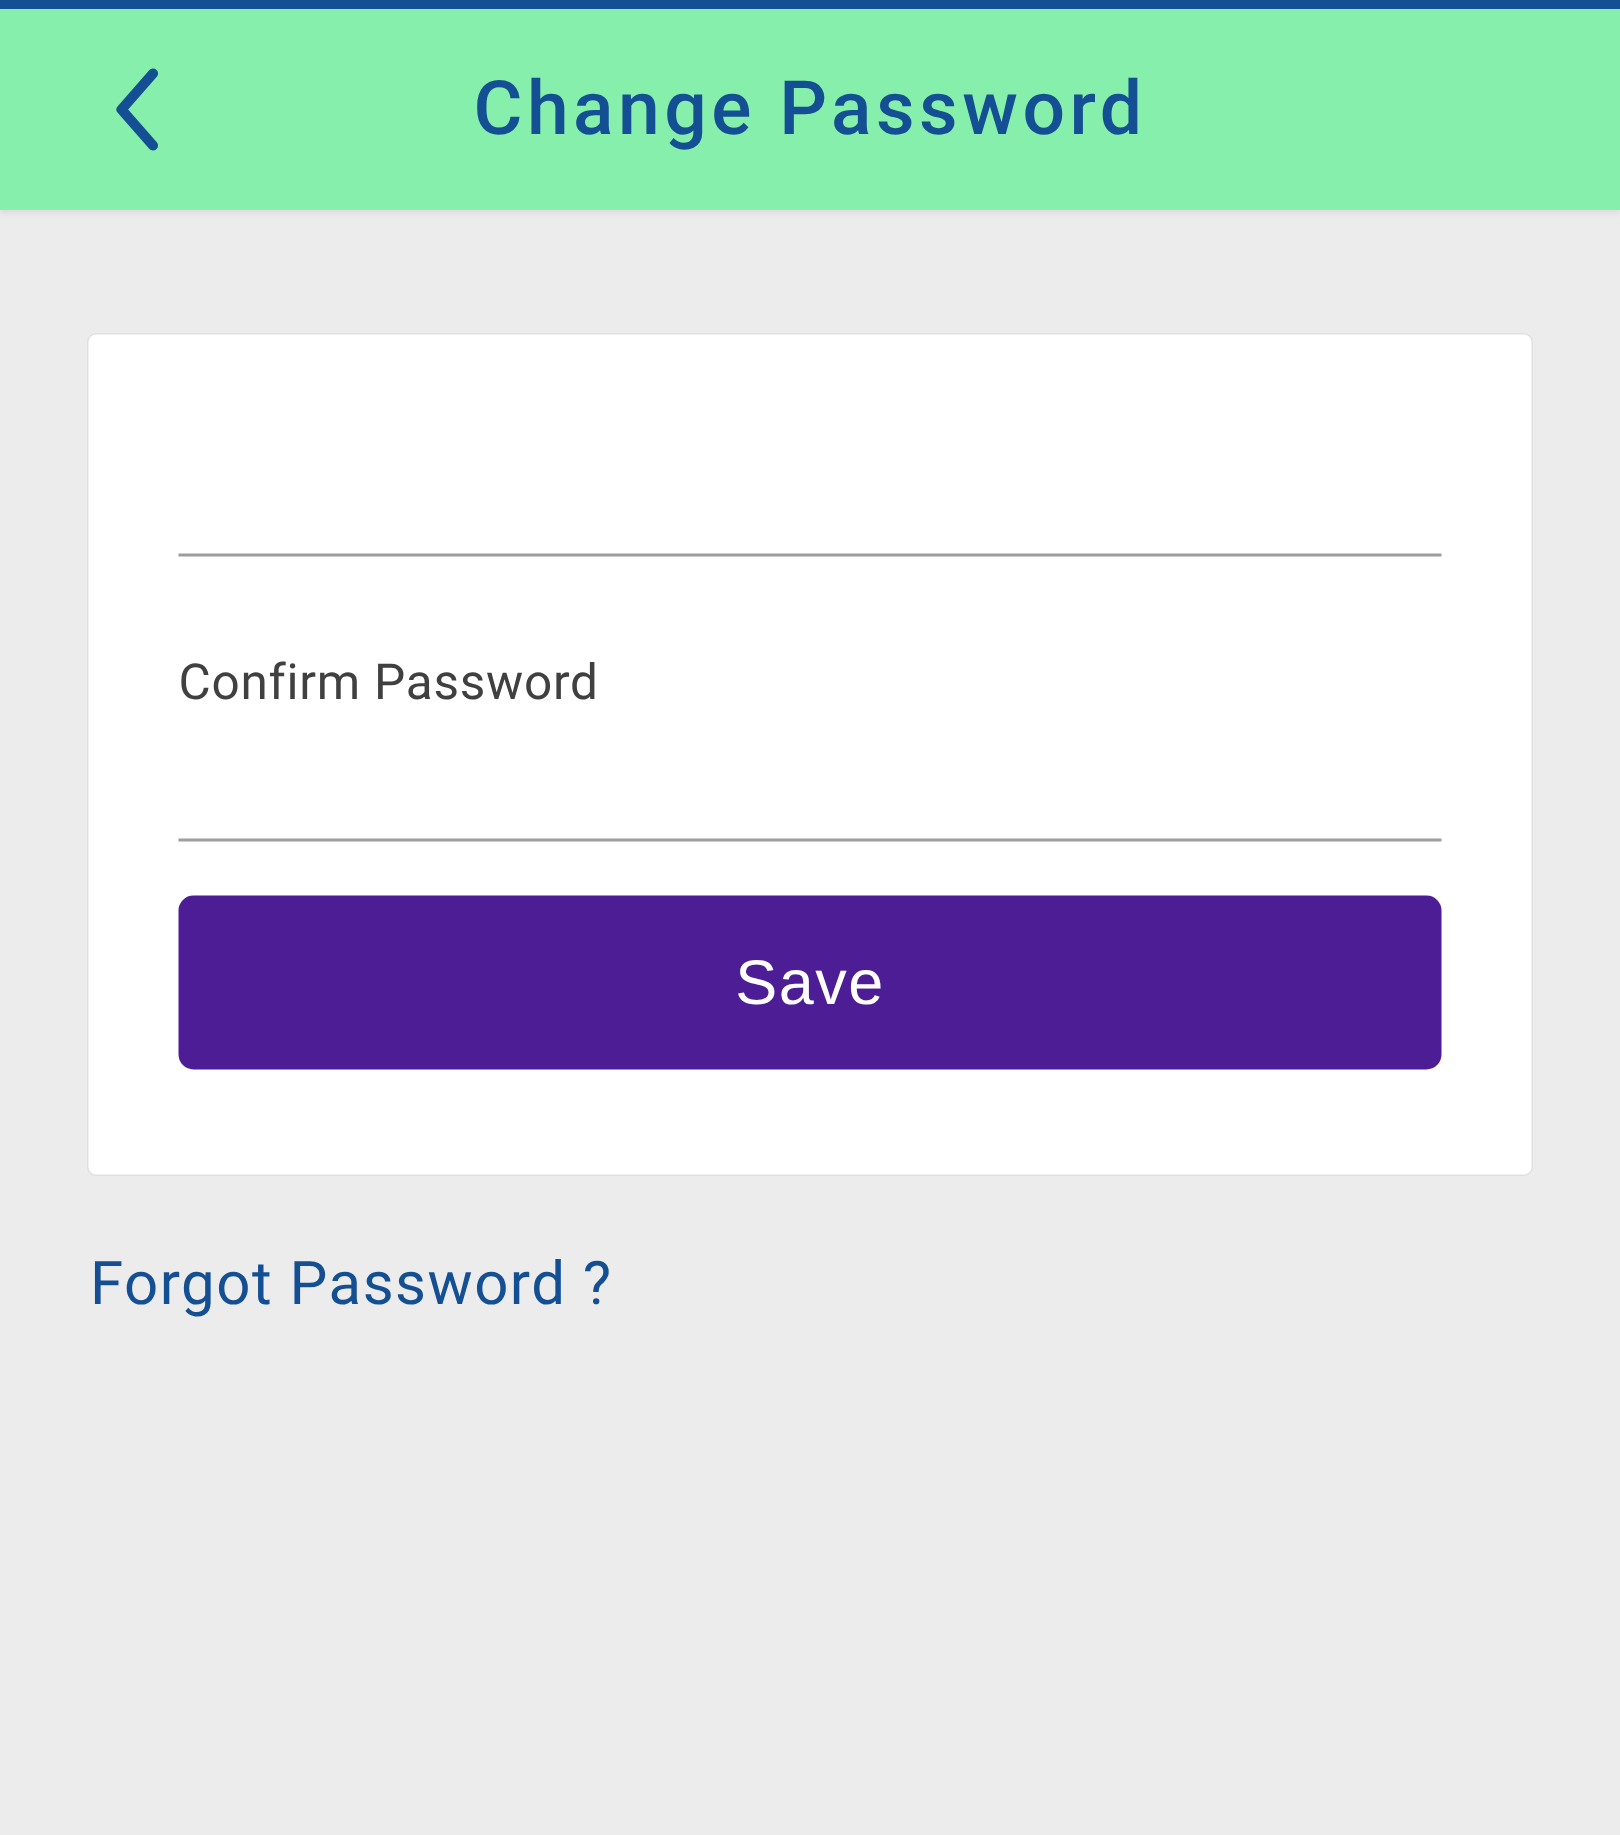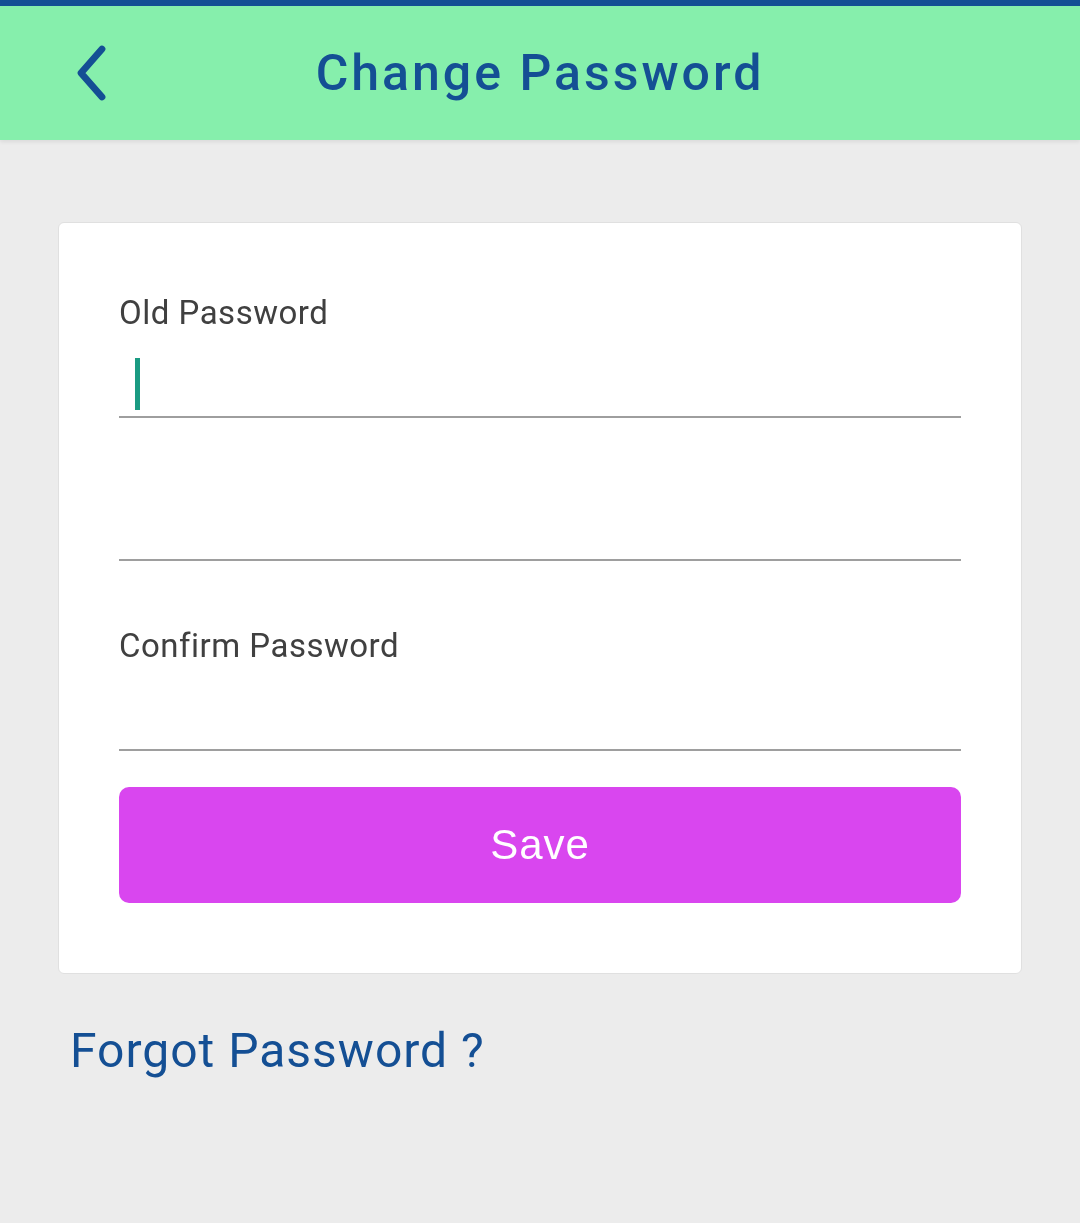--- a/index.html
+++ b/index.html
@@ -82,62 +82,55 @@
     .input-wrapper {
       border-bottom: 2px solid #9e9e9e;
       height: 78px;
       display: flex;
       align-items: center;
       padding-left: 8px;
       position: relative;
     }
     .save-button {
       width: 100%;
-      background: #d946ef;
+      background: #4c1d95;
       color: #ffffff;
       border: none;
       border-radius: 10px;
       font-size: 42px;
       font-weight: 400;
       padding: 34px 0;
       cursor: pointer;
       letter-spacing: 1px;
     }
     .forgot-link {
       display: block;
       margin-top: 48px;
-      font-size: 48px;
+      font-size: 40px;
       color: #144f94;
       letter-spacing: 1px;
       cursor: pointer;
       padding-left: 2px;
-      margin-left: 10px;
     }
   </style>
 </head>
 <body>
 
 <div class="header">
   <div class="back-button">
     <svg viewBox="0 0 24 40" fill="none">
       <path d="M20 4 L6 20 L20 36" stroke="#144f94" stroke-width="4.5" stroke-linecap="round" stroke-linejoin="round"></path>
     </svg>
   </div>
   <div class="header-title">Change Password</div>
 </div>
 
 <div class="content-area">
   <div class="card">
 
-    <div class="form-field">
-      <label class="field-label">Old Password</label>
-      <div class="input-wrapper">
-        <span class="cursor-indicator"></span>
-      </div>
-    </div>
 
     <div class="form-field">
       <div class="input-wrapper"></div>
     </div>
 
     <div class="form-field">
       <label class="field-label">Confirm Password</label>
       <div class="input-wrapper"></div>
     </div>
 

